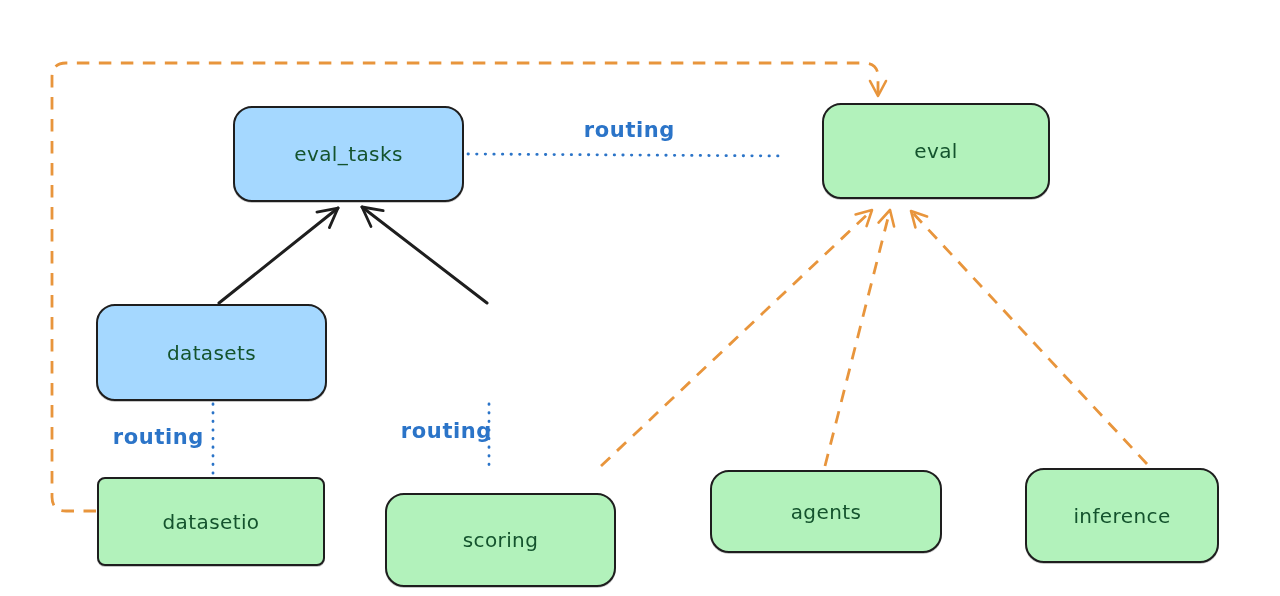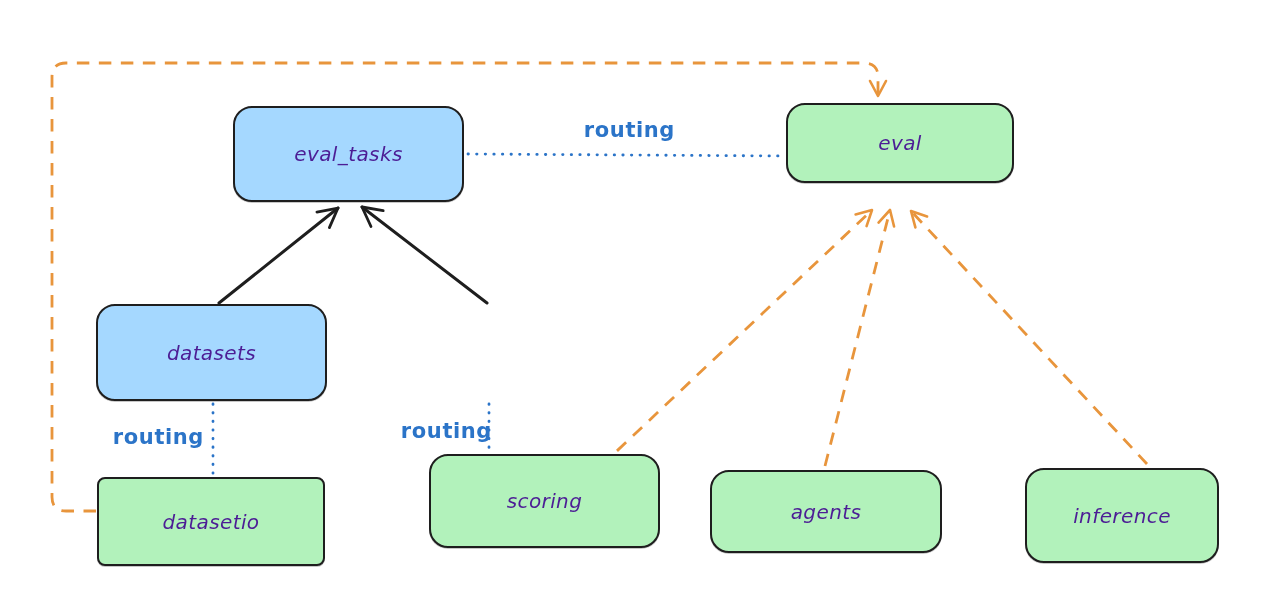--- a/index.html
+++ b/index.html
@@ -24,34 +24,33 @@
   }
   .node {
     position: absolute;
     box-sizing: border-box;
     border: 2.6px solid #1e1e1e;
     border-radius: 19px;
     display: flex;
     align-items: center;
     justify-content: center;
     font-size: 20px;
-    color: #4c1d95;
+    color: #14532d;
     letter-spacing: 0.4px;
     box-shadow: 0 1px 0 rgba(30,30,30,0.25);
-    font-style: italic;
   }
   .node-blue { background: #a5d8ff; }
   .node-green { background: #b2f2bb; }
 
   .node-eval-tasks        { left: 233px; top: 106px; width: 231px; height: 96px; }
-  .node-eval              { left: 786px; top: 103px; width: 228px; height: 80px; }
+  .node-eval              { left: 822px; top: 103px; width: 228px; height: 96px; }
   .node-datasets          { left: 96px;  top: 304px; width: 231px; height: 97px; }
   .node-scoring-functions { left: 384px; top: 303px; width: 228px; height: 98px; }
   .node-datasetio         { left: 97px;  top: 477px; width: 228px; height: 89px; border-radius: 8px; }
-  .node-scoring           { left: 385px; top: 454px; width: 231px; height: 94px; margin-left: 44px; }
+  .node-scoring           { left: 385px; top: 493px; width: 231px; height: 94px; }
   .node-agents            { left: 710px; top: 470px; width: 232px; height: 83px; }
   .node-inference         { left: 1025px;top: 468px; width: 194px; height: 95px; }
 
   .edge-label {
     position: absolute;
     font-size: 21px;
     font-weight: bold;
     color: #2b74c8;
     letter-spacing: 0.6px;
     text-align: right;

